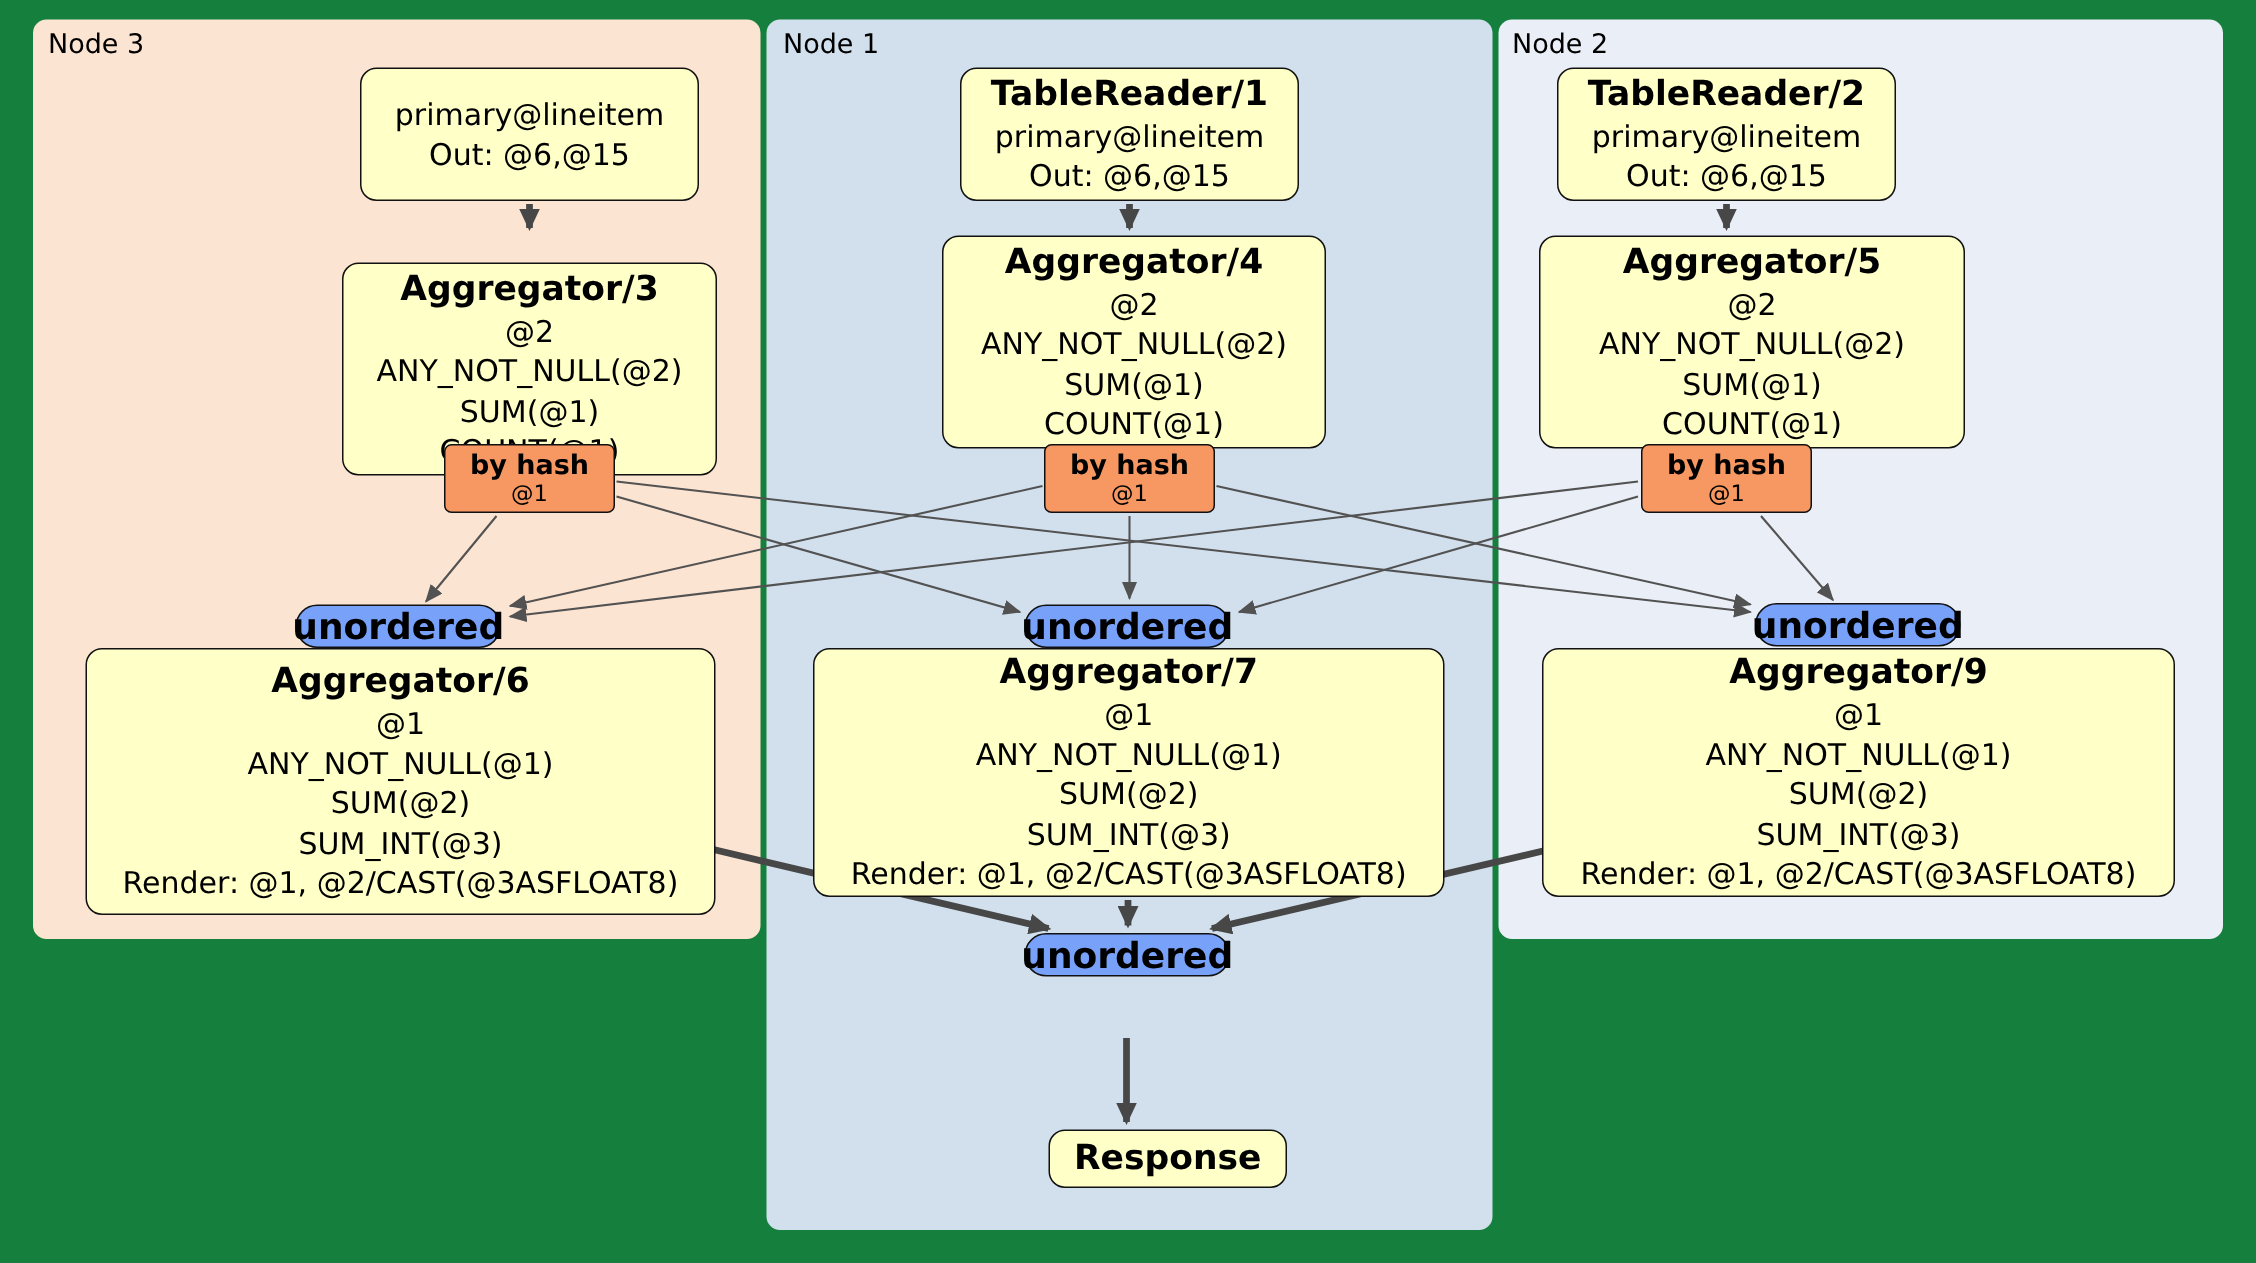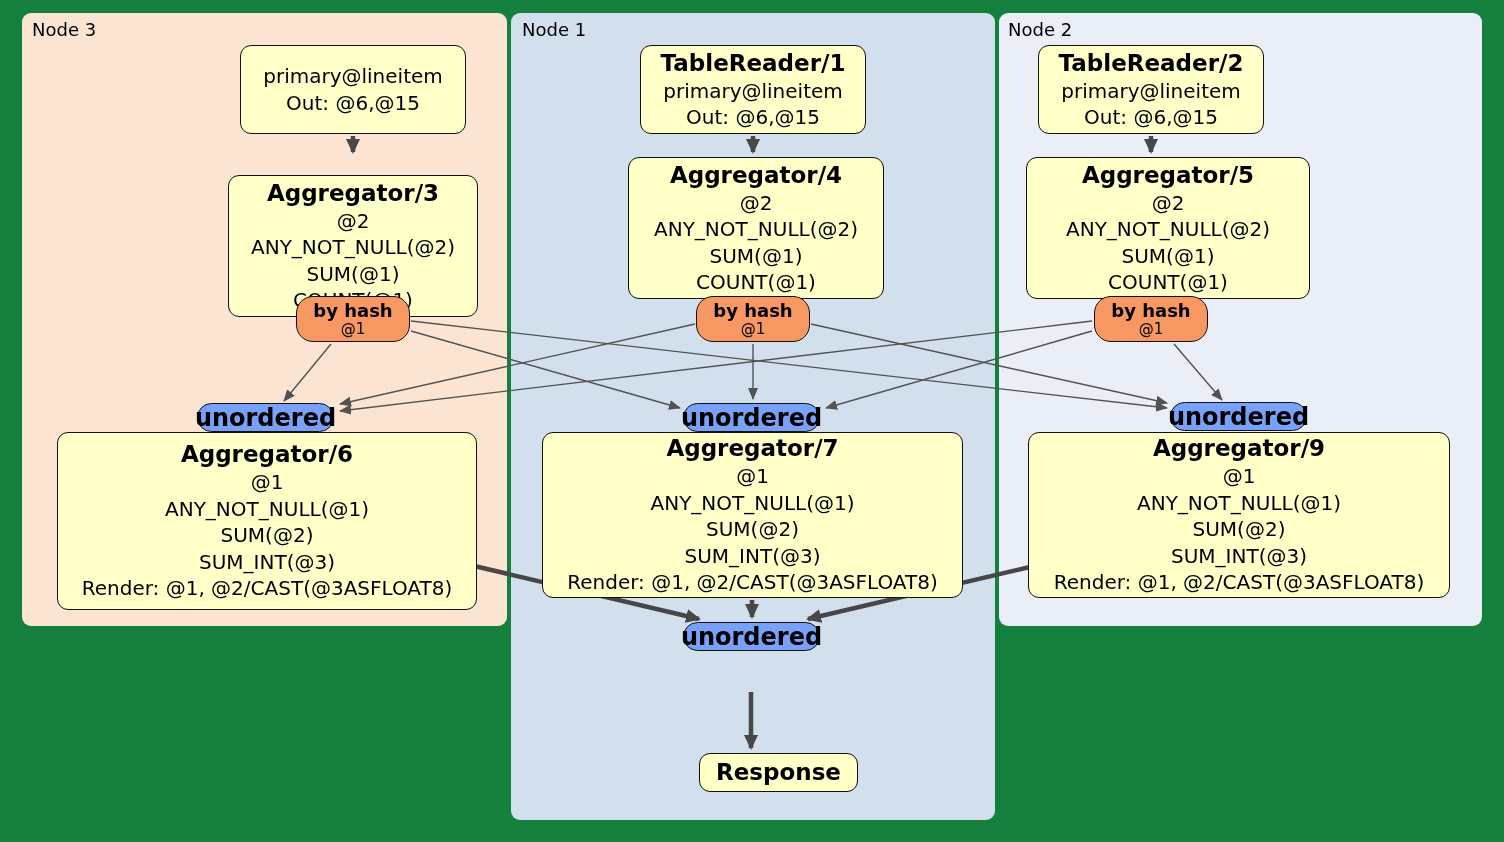--- a/index.html
+++ b/index.html
@@ -32,21 +32,21 @@
   #box-agg3{left:228px;top:157px;width:250px;height:142px;margin-top:18px;}
   #box-agg4{left:628px;top:157px;width:256px;height:142px;}
   #box-agg5{left:1026px;top:157px;width:284px;height:142px;text-align:center;}
   #box-agg6{left:57px;top:432px;width:420px;height:178px;}
   #box-agg7{left:542px;top:432px;width:421px;height:166px;}
   #box-agg8{left:1028px;top:432px;width:422px;height:166px;}
   #box-noop{left:678px;top:653px;width:146px;height:37px;}
   #box-resp{left:672px;top:753px;width:159px;height:39px;margin-left:27px;}
 
   .router{position:absolute;z-index:3;width:114px;height:46px;box-sizing:border-box;
-          background:var(--router-fill);border:1.8px solid #111;border-radius:17px;
+          background:var(--router-fill);border:1.8px solid #111;border-radius:5px;
           display:flex;flex-direction:column;justify-content:center;align-items:center;}
   .router-label{font-weight:bold;font-size:18px;line-height:20px;}
   .router-sub{font-size:15px;line-height:17px;}
   #router-bh3{left:296px;top:296px;}
   #router-bh4{left:696px;top:296px;}
   #router-bh5{left:1094px;top:296px;}
 
   .stream{position:absolute;z-index:3;width:137px;height:29px;box-sizing:border-box;
           background:var(--stream-fill);border:1.8px solid #111;border-radius:15px;
           display:flex;justify-content:center;align-items:center;

